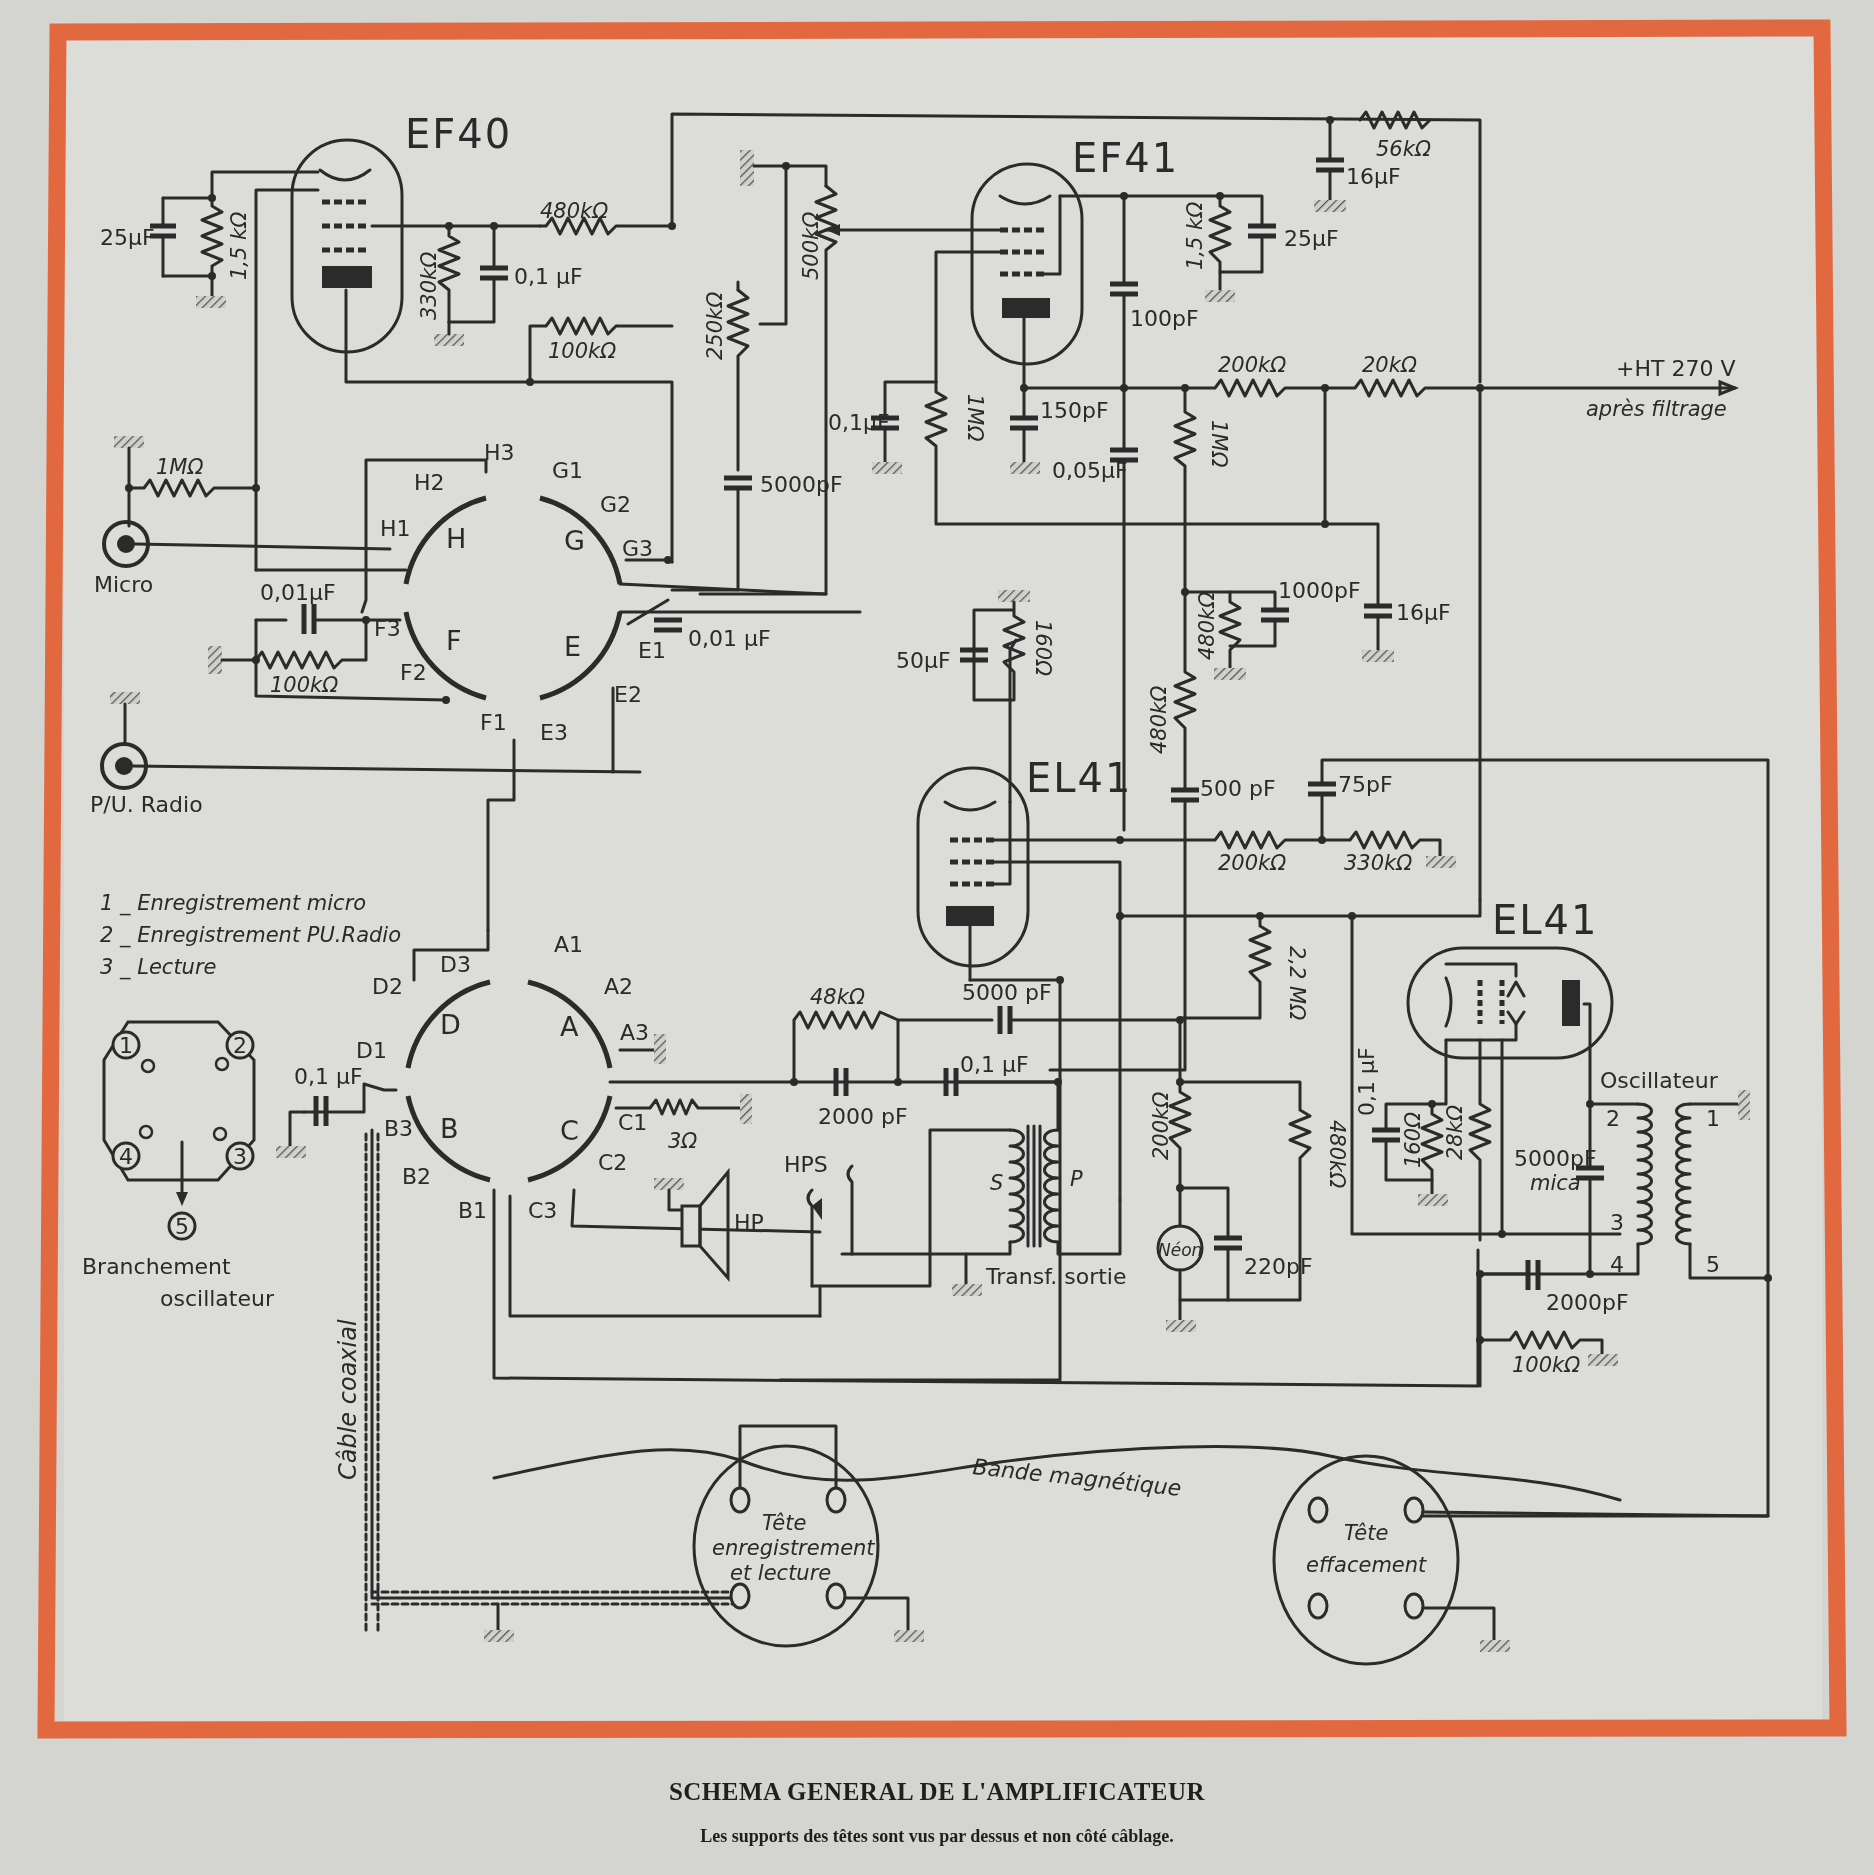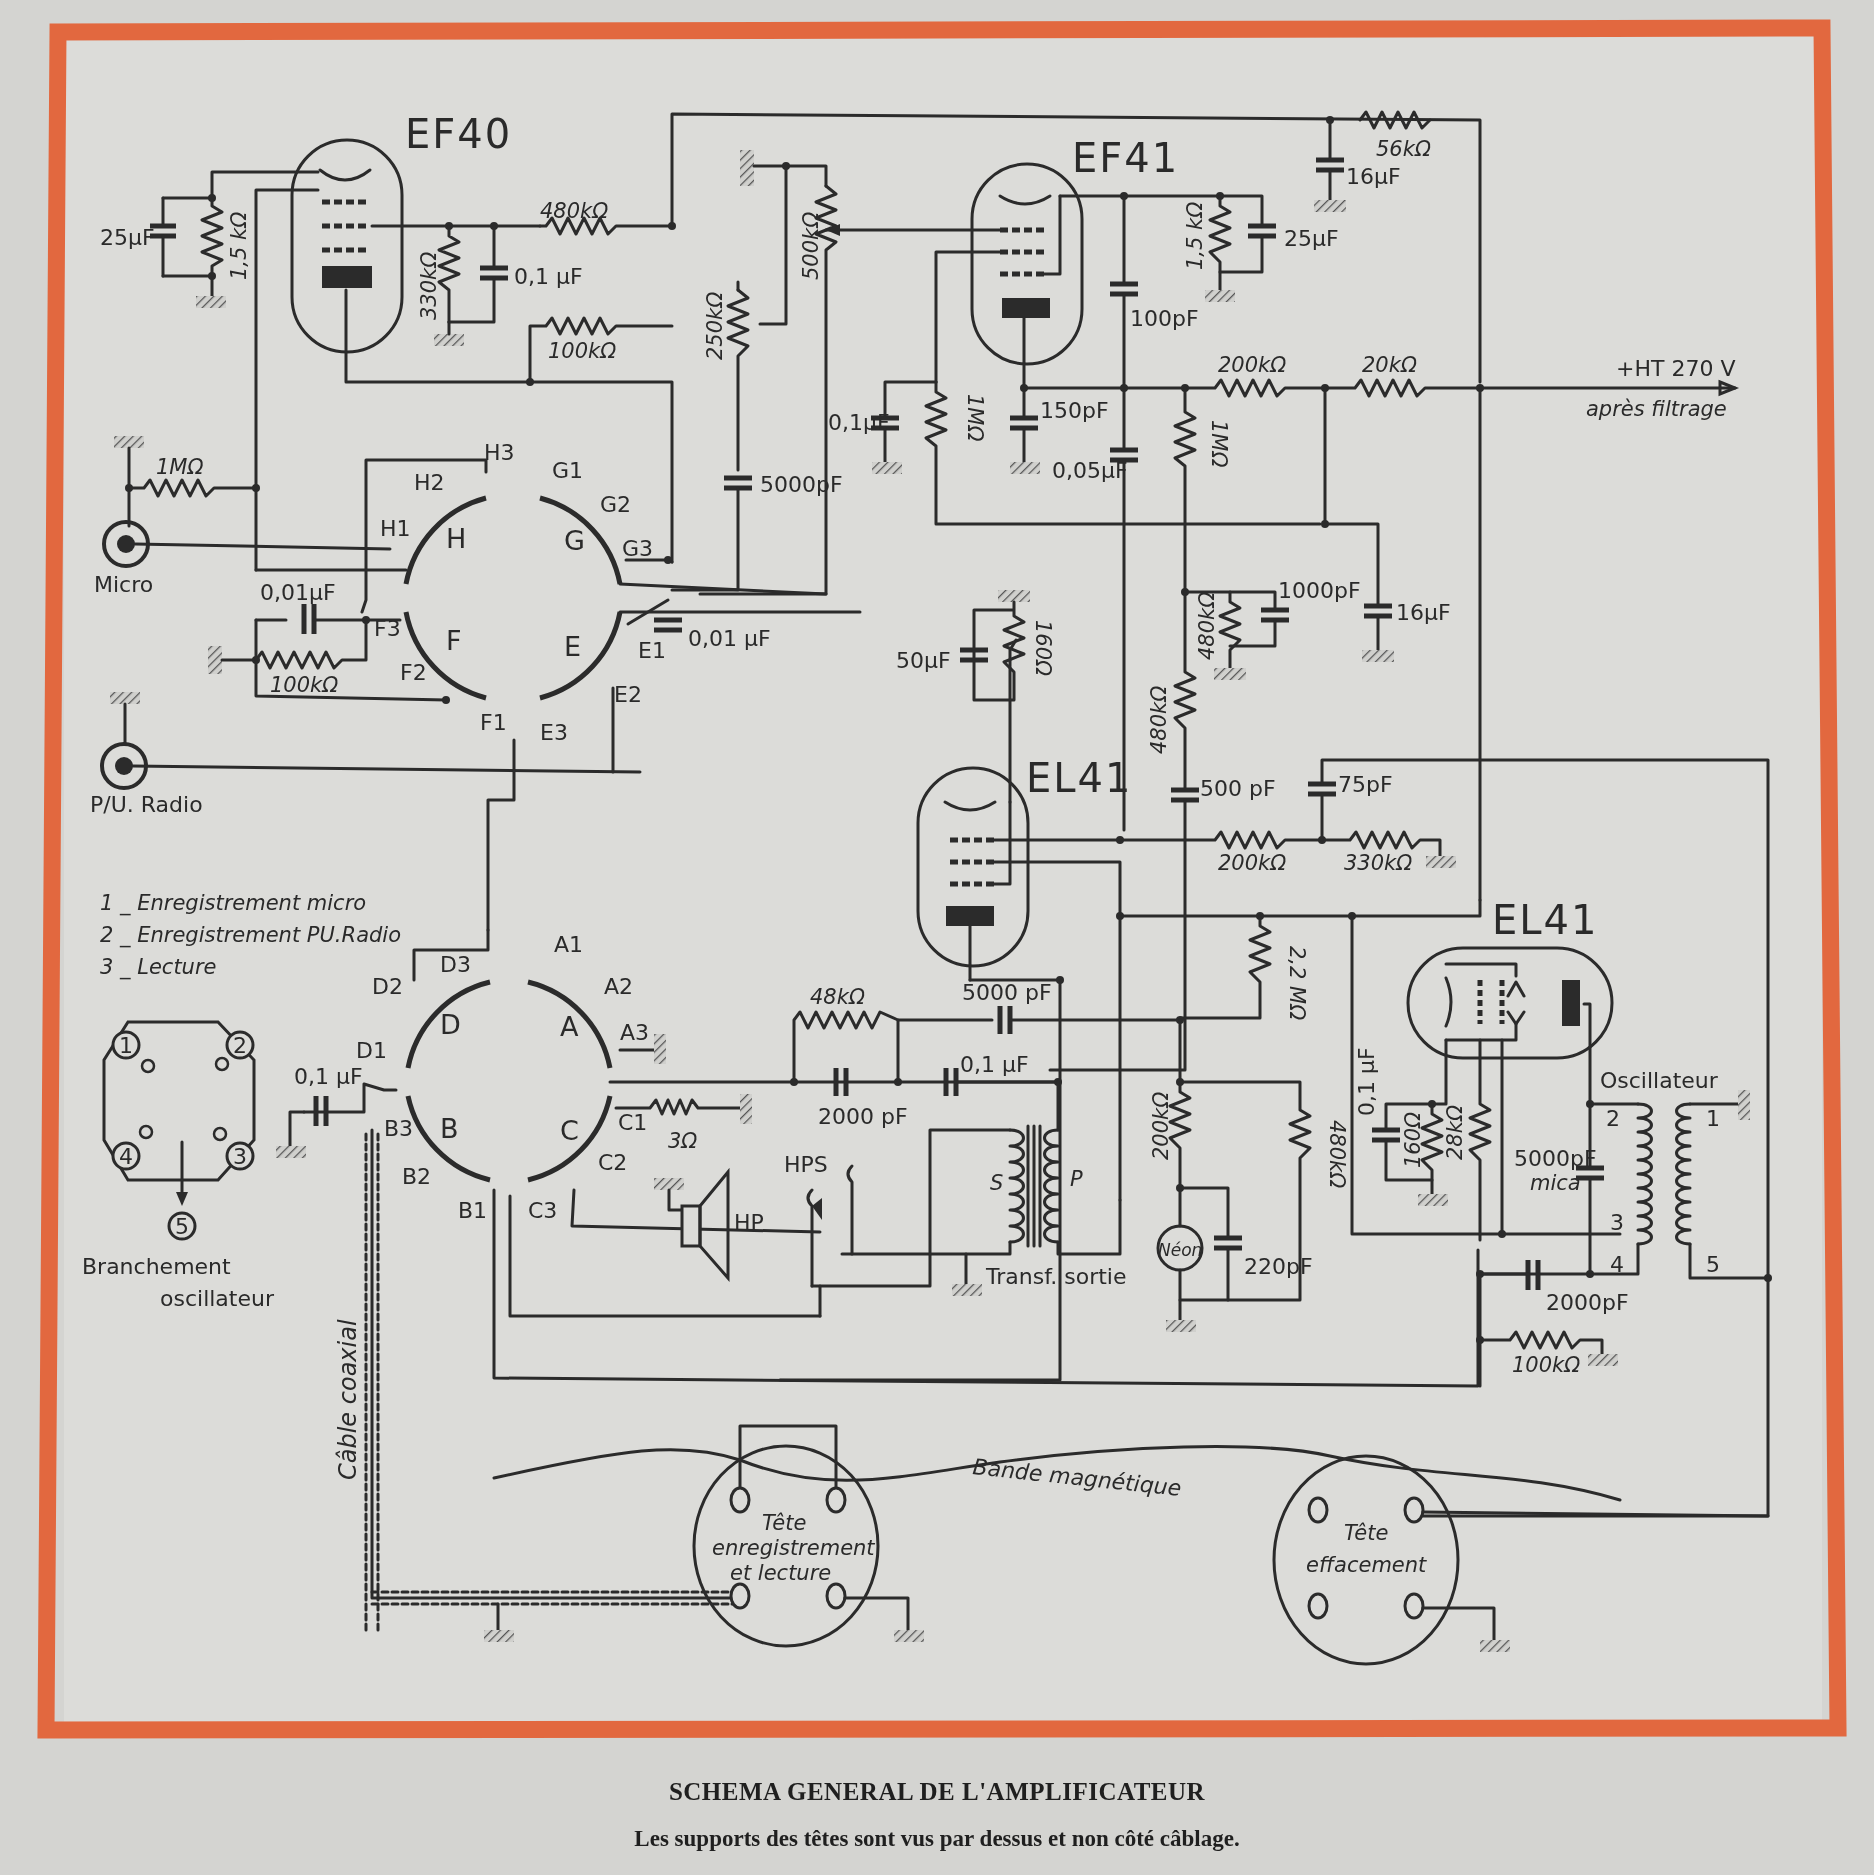--- a/index.html
+++ b/index.html
@@ -8,21 +8,21 @@
   .w{stroke:#2b2b2b;stroke-width:3;fill:none;stroke-linecap:round;stroke-linejoin:round;}
   .thick{stroke:#2b2b2b;stroke-width:5;fill:none;stroke-linecap:butt;}
   .dot{fill:#2b2b2b;}
   .lbl{font-family:"DejaVu Sans",sans-serif;fill:#2a2a2a;font-size:22px;}
   .ital{font-family:"DejaVu Sans",sans-serif;fill:#2a2a2a;font-size:21px;font-style:italic;}
   .tube{font-family:"DejaVu Sans",sans-serif;fill:#2a2a2a;font-size:40px;letter-spacing:2px;}
   .sw{font-family:"DejaVu Sans",sans-serif;fill:#2a2a2a;font-size:27px;}
   .gnd{fill:url(#hatch);stroke:none;}
   .caption{position:absolute;left:0;width:1874px;text-align:center;color:#1f1f1f;font-family:"Liberation Serif",serif;font-weight:bold;}
   #cap-title{top:1778px;font-size:25px;letter-spacing:0.5px;}
-  #cap-sub{top:1826px;font-size:23px;}
+  #cap-sub{top:1826px;font-size:18px;}
 </style>
 </head>
 <body>
 
 <svg id="schem" viewBox="0 0 1874 1875" xmlns="http://www.w3.org/2000/svg">
   <defs>
     <pattern id="hatch" width="6" height="6" patternUnits="userSpaceOnUse" patternTransform="rotate(45)">
       <rect width="6" height="6" fill="#d0d0cd"></rect>
       <line x1="0" y1="0" x2="0" y2="6" stroke="#555" stroke-width="2.5"></line>
     </pattern>

